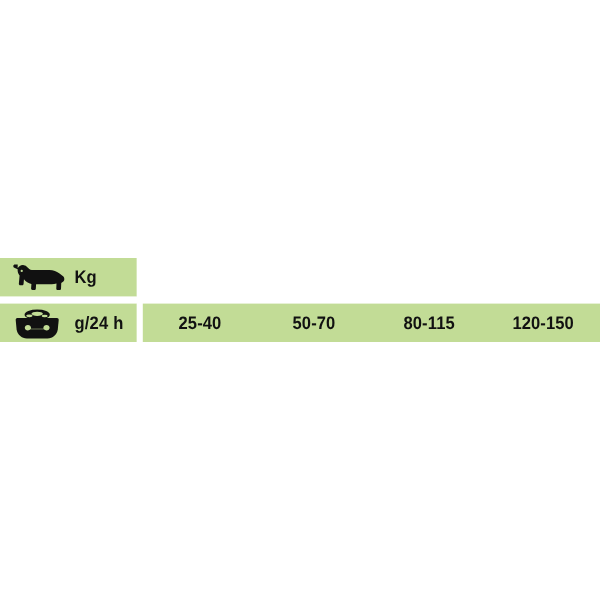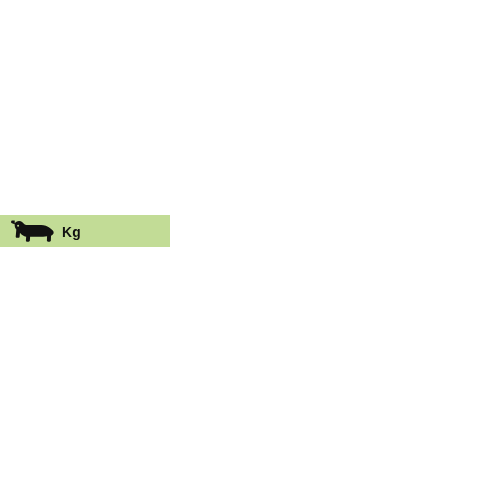--- a/index.html
+++ b/index.html
@@ -26,21 +26,21 @@
     display: flex;
     align-items: stretch;
     height: 32px;
   }
   .table-row + .table-row {
     margin-top: 6px;
   }
 
   
   .row-head {
-    width: 170px;
+    width: 114px;
     background: #c2dc96;
     display: flex;
     align-items: center;
     flex: 0 0 auto;
   }
 
   .row-icon {
     width: 62px;
     height: 32px;
     display: flex;
@@ -101,16 +101,35 @@
           <path fill="#111111" d="M13.5 9.2c1.6-3.4 5.1-5.6 8.9-5.4 2.2 0.1 4.2 1 5.8 2.4l4.6 4.1c1.1 1 2.6 1.5 4.1 1.5h29.4c6.4 0 12.6 2.2 17.5 6.3l5.3 4.4c1.4 1.2 2.2 2.9 2.2 4.7 0 2.1-1.1 4-2.9 5l-2.3 1.3-0.4 9.6c-0.05 1.3-1.1 2.3-2.4 2.3h-3.1c-1.3 0-2.4-1.05-2.4-2.35l0.35-8.4c-2.6 0.6-5.3 0.95-8 0.95H44.2l-0.5 7.5c-0.1 1.3-1.15 2.3-2.45 2.3h-3.1c-1.35 0-2.4-1.1-2.35-2.45l0.55-7.7c-5-1.1-9.4-3.9-12.4-7.9l-0.7 8.05c-0.1 1.25-1.15 2.2-2.4 2.2h-3.1c-1.4 0-2.45-1.15-2.35-2.5l1.25-13.9c-2.1-2.55-3.3-5.75-3.3-9.1 0-0.5 0.03-1 0.08-1.5l-5.55-2.3c-1.2-0.5-1.9-1.75-1.7-3.05 0.2-1.3 1.3-2.25 2.6-2.3l4.7-0.2z"></path>
           <circle cx="20.2" cy="13.6" r="1.9" fill="#c2dc96"></circle>
         </svg>
       </div>
       <span class="row-unit">Kg</span>
     </div>
     <div class="row-gap"></div>
   </div>
 
   <div class="table-row">
+    <div class="row-head">
+      <div class="row-icon">
+        <svg width="40" height="28" viewBox="0 0 80 56" aria-hidden="true">
+          <ellipse cx="40" cy="14.5" rx="21" ry="8.5" fill="#111111"></ellipse>
+          <ellipse cx="40" cy="13" rx="9.5" ry="3.6" fill="#c2dc96"></ellipse>
+          <ellipse cx="27" cy="16.4" rx="5.2" ry="2.3" fill="#c2dc96"></ellipse>
+          <ellipse cx="52.5" cy="16.6" rx="5" ry="2.2" fill="#c2dc96"></ellipse>
+          <path fill="#111111" d="M7 20h66c1.7 0 3 1.45 2.85 3.15l-1.5 15.4C73.2 47.3 65.9 54 57.2 54H22.8c-8.7 0-16-6.7-17.15-15.45l-1.5-15.4C4 21.45 5.3 20 7 20z"></path>
+          <path fill="#c2dc96" d="M24.5 31.5c2.9 0 5.2 2.1 5.2 4.7 0 0.55-0.1 1.1-0.3 1.6h21.2c-0.2-0.5-0.3-1.05-0.3-1.6 0-2.6 2.3-4.7 5.2-4.7s5.2 2.1 5.2 4.7c0 2.6-2.3 4.7-5.2 4.7-1.75 0-3.3-0.78-4.25-1.96H28.75c-0.95 1.18-2.5 1.96-4.25 1.96-2.9 0-5.2-2.1-5.2-4.7 0-2.6 2.3-4.7 5.2-4.7z"></path>
+        </svg>
+      </div>
+      <span class="row-unit">g/24 h</span>
+    </div>
     <div class="row-gap"></div>
+    <div class="row-values">
+      <span class="value-cell">25-40</span>
+      <span class="value-cell">50-70</span>
+      <span class="value-cell">80-115</span>
+      <span class="value-cell">120-150</span>
+    </div>
   </div>
 
 </div>
 
 </body></html>

